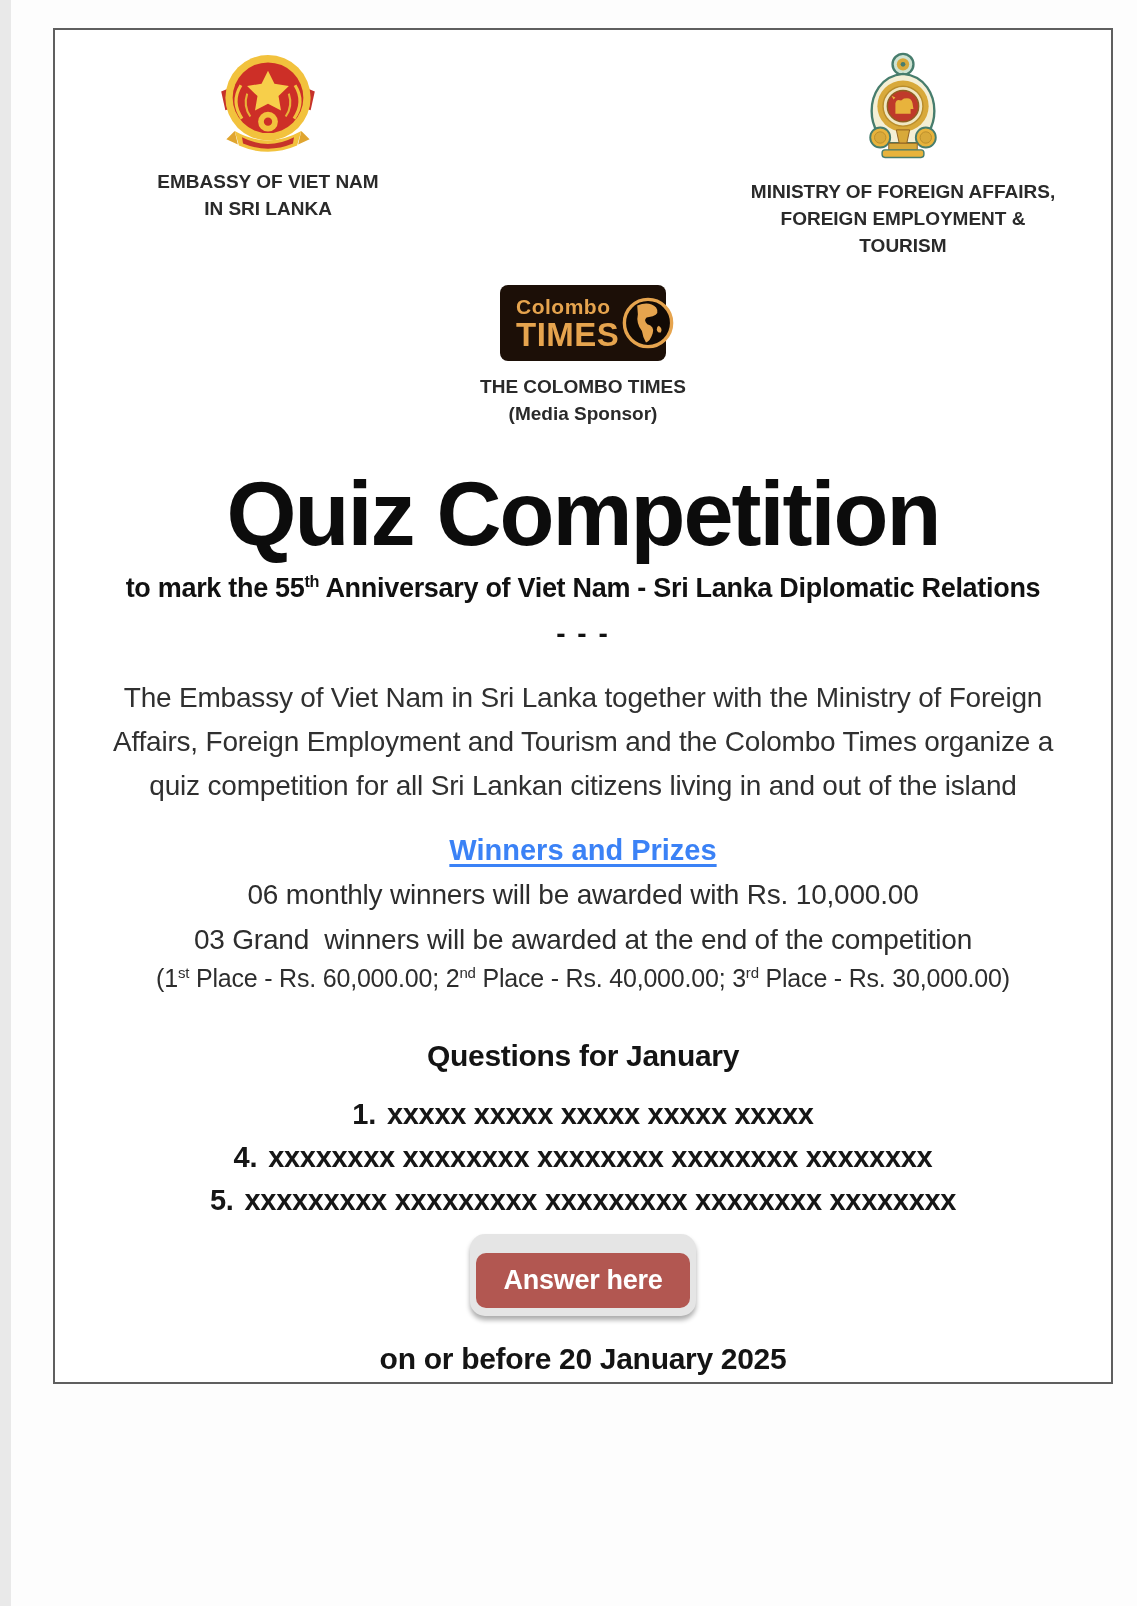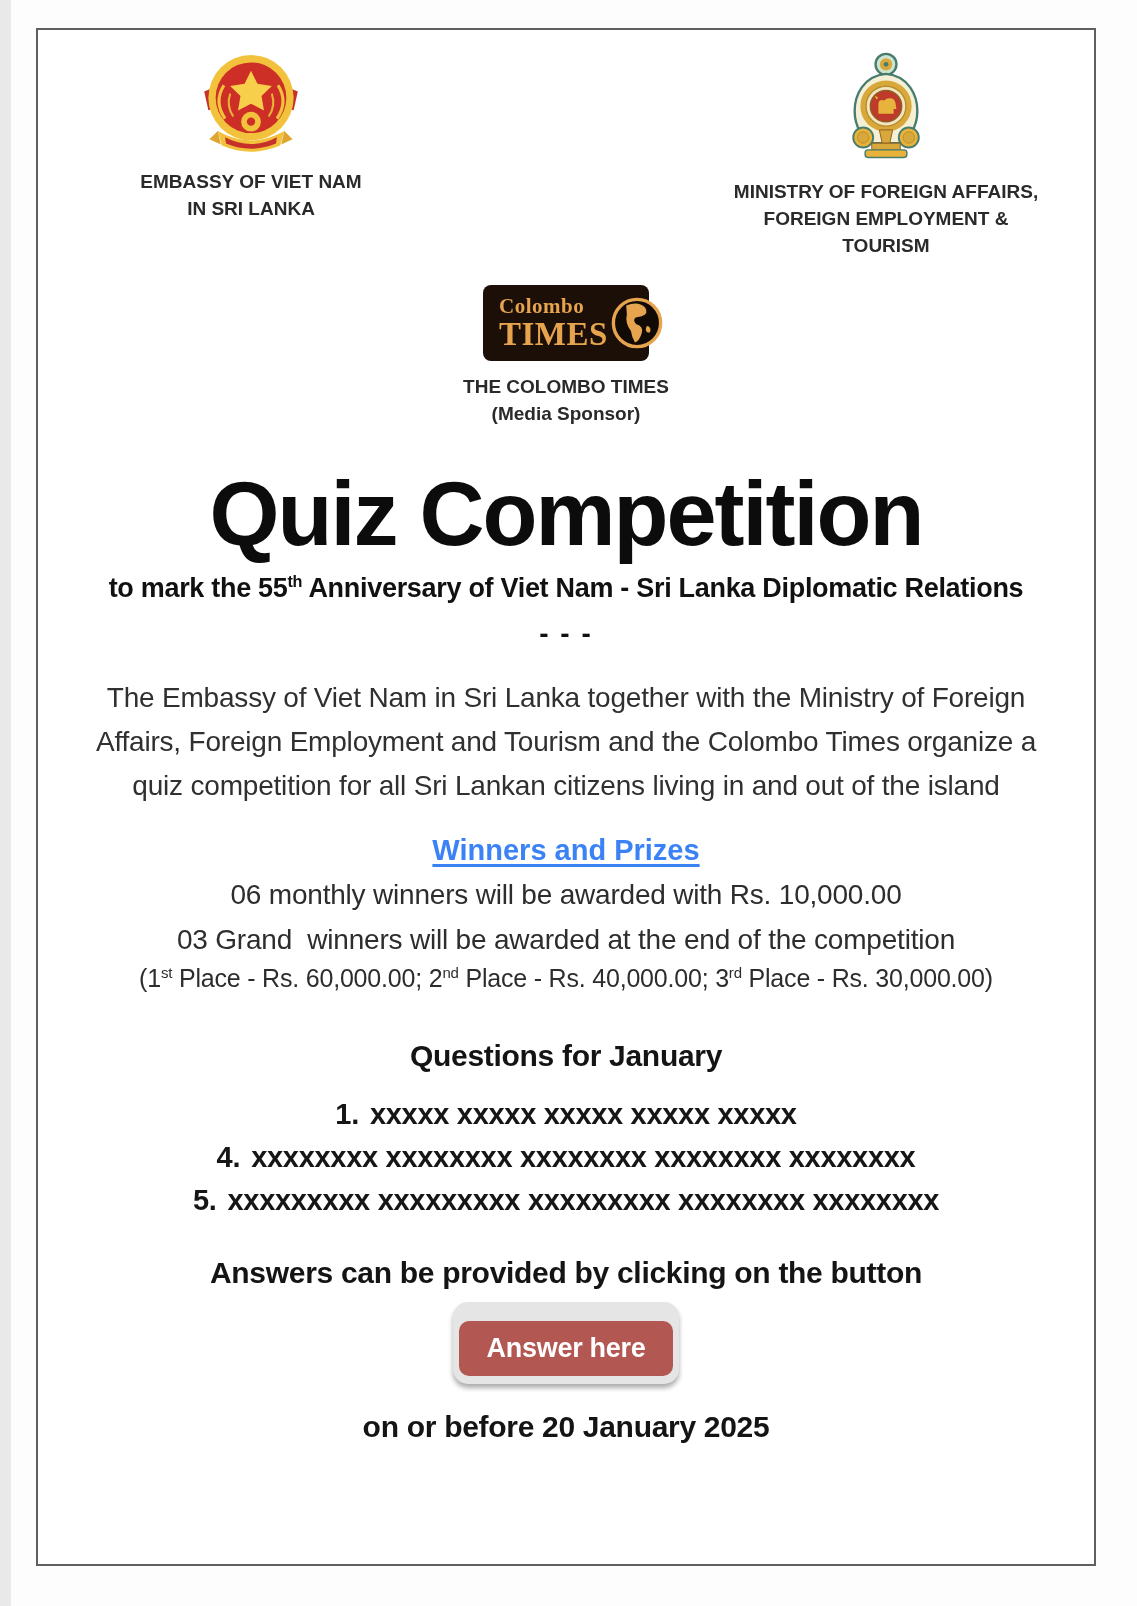--- a/index.html
+++ b/index.html
@@ -9,22 +9,22 @@
     font-family:"Liberation Sans", sans-serif;
     color:#1c1c1c;
     position:relative;
     overflow:hidden;
   }
   .scan-edge {
     position:absolute; left:0; top:0; width:11px; height:100%;
     background:#e9e9e9;
   }
   .sheet {
-    position:absolute; left:36px; top:28px;
-    width:1060px; height:1538px;
+    position:absolute; left:53px; top:28px;
+    width:1060px; height:1356px;
     background:#ffffff;
     border:2px solid #5f5f5f;
     text-align:center;
     overflow:hidden;
   }
   
   .header-row {
     display:flex; justify-content:space-between;
     padding:22px 28px 0 48px;
   }
@@ -39,21 +39,20 @@
   }
   
   .sponsor { margin-top:26px; }
   .ct-logo {
     display:inline-flex; align-items:center;
     background:#1c0f07;
     border-radius:8px;
     padding:6px 10px 6px 16px;
     width:166px; height:76px;
     justify-content:space-between;
-    font-family:Liberation Serif, serif;
   }
   .ct-text { text-align:left; line-height:1; }
   .ct-top {
     color:#e6a44e; font-size:21px; font-weight:700; letter-spacing:0.5px;
     display:block;
   }
   .ct-bottom {
     color:#e6a44e; font-size:33px; font-weight:700; letter-spacing:0.5px;
     display:block; margin-top:1px;
   }
@@ -237,21 +236,20 @@
 
   
   <div class="q-heading">Questions for January</div>
   <div class="q-list">
     <div class="q-row"><span class="q-num">1.</span><span>xxxxx xxxxx xxxxx xxxxx xxxxx</span></div>
     <div class="q-row"><span class="q-num">4.</span><span>xxxxxxxx xxxxxxxx xxxxxxxx xxxxxxxx xxxxxxxx</span></div>
     <div class="q-row"><span class="q-num">5.</span><span>xxxxxxxxx xxxxxxxxx xxxxxxxxx xxxxxxxx xxxxxxxx</span></div>
   </div>
 
   
-  <div class="cta-line">Answers can be provided by clicking on the button</div>
 
   <div class="btn-wrap">
     <button class="answer-btn">Answer here</button>
   </div>
 
   <div class="deadline">on or before 20 January 2025</div>
 
 </div>
 
 </body></html>

